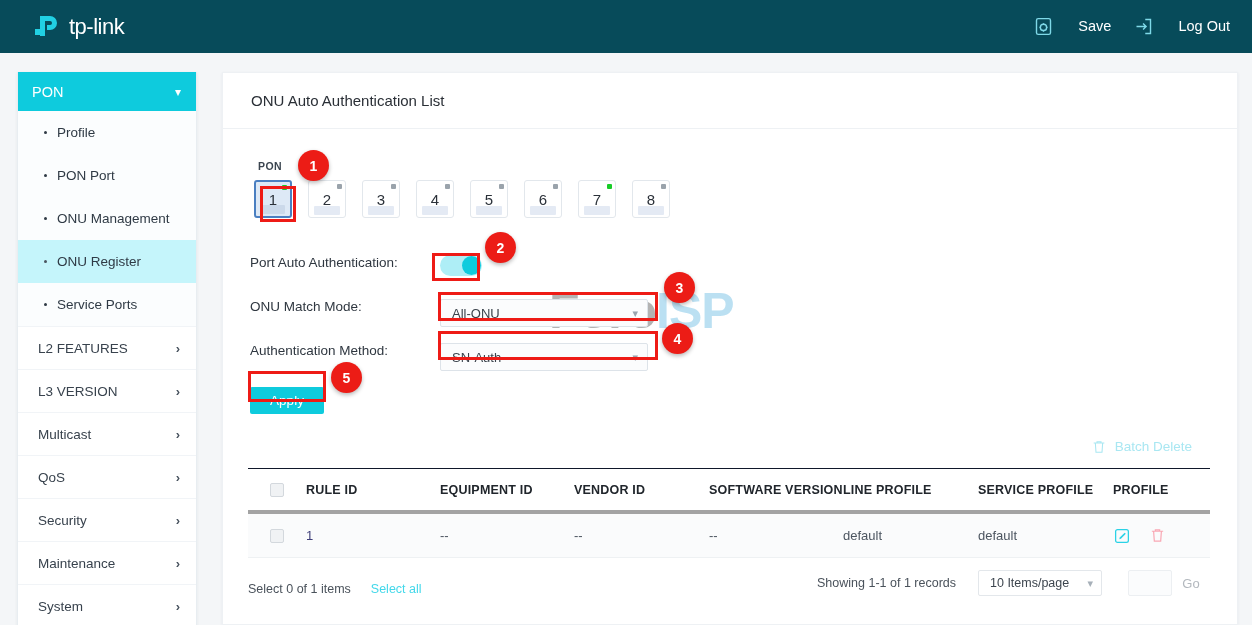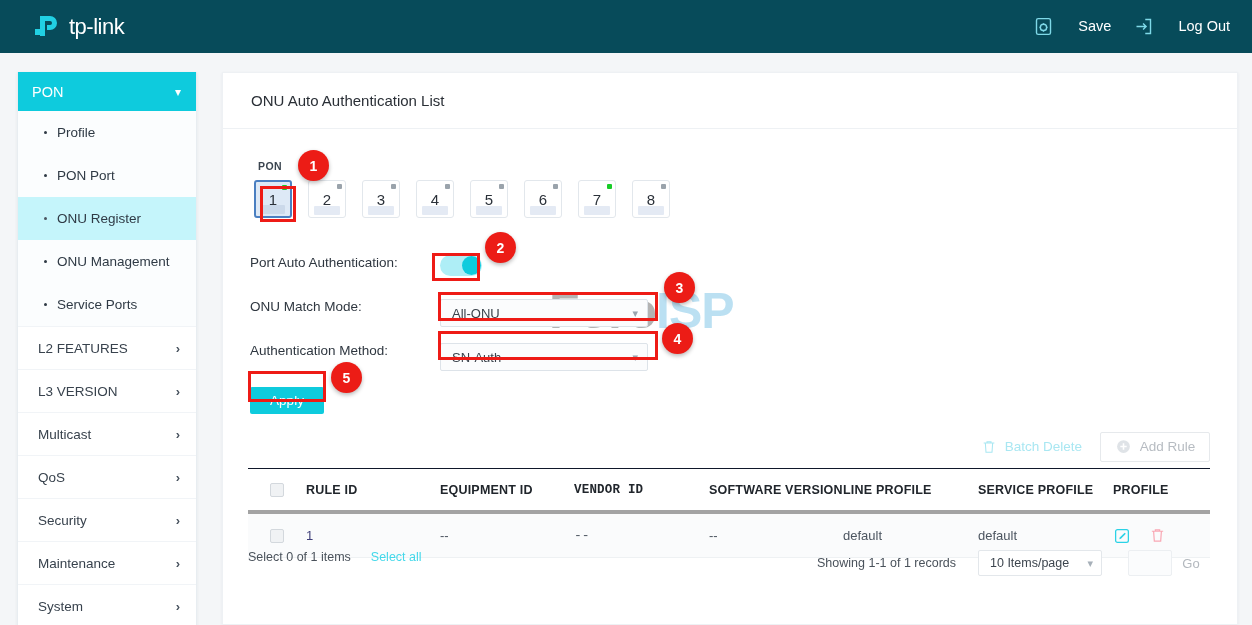--- a/index.html
+++ b/index.html
@@ -164,34 +164,34 @@
   .thead, .trow { display: flex; align-items: center; }
   .thead { height: 44px; border-bottom: 4px solid #a3a3a3; }
   .trow { height: 44px; background: #fafbfc; border-bottom: 1px solid #eef1f3; }
   .cb {
     width: 14px; height: 14px; border: 1px solid #d3d8dd;
     border-radius: 2px; background: #f0f2f4; cursor: pointer; flex: none;
   }
   .c-chk { width: 58px; display: flex; justify-content: center; }
   .c-rule { width: 134px; }
   .c-eq   { width: 134px; }
-  .c-ven  { width: 135px; font-family: Liberation Mono, monospace; }
+  .c-ven  { width: 135px; }
   .c-sw   { width: 134px; }
   .c-line { width: 135px; }
   .c-serv { width: 135px; }
   .c-act  { width: 97px; display: flex; align-items: center; }
   .th { font-size: 12.5px; font-weight: bold; color: #21262c; letter-spacing: .2px; line-height: 15px; }
   .td { font-size: 13px; color: #4c5560; }
   .td.rid { color: #3f3f7a; }
   .act-ic { cursor: pointer; display: flex; margin-right: 18px; }
 
   
   .foot {
-    position: absolute; left: 248px; top: 550px; width: 962px;
-    display: flex; align-items: flex-start; font-size: 12.5px; color: #4a525b;
+    position: absolute; left: 248px; top: 570px; width: 962px;
+    display: flex; align-items: flex-end; font-size: 12.5px; color: #4a525b;
   }
   .sel-all { color: #43d8ea; margin-left: 20px; cursor: pointer; }
   .foot-right { margin-left: auto; display: flex; align-items: center; }
   .pg-sel {
     width: 124px; height: 26px; border: 1px solid #e3e7eb; border-radius: 2px;
     background: #ffffff; display: flex; align-items: center;
     justify-content: space-between; padding: 0 8px 0 11px;
     font-size: 12.5px; color: #3d454e; margin-left: 22px; cursor: pointer;
   }
   .pg-in {
@@ -247,27 +247,27 @@
   </div>
 
   <div class="sub-item">
     <span class="bullet"></span>
     <span>Profile</span>
   </div>
   <div class="sub-item">
     <span class="bullet"></span>
     <span>PON Port</span>
   </div>
+  <div class="sub-item">
+    <span class="bullet"></span>
+    <span>ONU Management</span>
+  </div>
   <div class="sub-item active">
     <span class="bullet"></span>
     <span>ONU Register</span>
-  </div>
-  <div class="sub-item">
-    <span class="bullet"></span>
-    <span>ONU Management</span>
   </div>
   <div class="sub-item">
     <span class="bullet"></span>
     <span>Service Ports</span>
   </div>
 
   <div class="grp-item">
     <span>L2 FEATURES</span>
     <span class="chev-r">›</span>
   </div>
@@ -393,29 +393,20 @@
 <div class="badge" style="left:331px; top:362px;">5</div>
 
 <div class="tbar">
   <div class="tb-btn">
     <span class="ic">
       <svg width="16" height="16" viewBox="0 0 24 24" fill="none" stroke="#a9e7f2" stroke-width="1.6">
         <path d="M4 6h16 M9 6V4h6v2 M6.5 6l1 14h9l1-14"></path>
       </svg>
     </span>
     <span>Batch Delete</span>
-  </div>
-  <div class="add-btn">
-    <span class="ic">
-      <svg width="17" height="17" viewBox="0 0 24 24">
-        <circle cx="12" cy="12" r="9" fill="#dfe3e7"></circle>
-        <path d="M12 7.5v9 M7.5 12h9" stroke="#ffffff" stroke-width="2.2"></path>
-      </svg>
-    </span>
-    <span>Add Rule</span>
   </div>
 </div>
 
 <div class="tbl">
   <div class="thead">
     <div class="c-chk">
       <span class="cb"></span>
     </div>
     <div class="c-rule th">RULE ID</div>
     <div class="c-eq th">EQUIPMENT ID</div>

